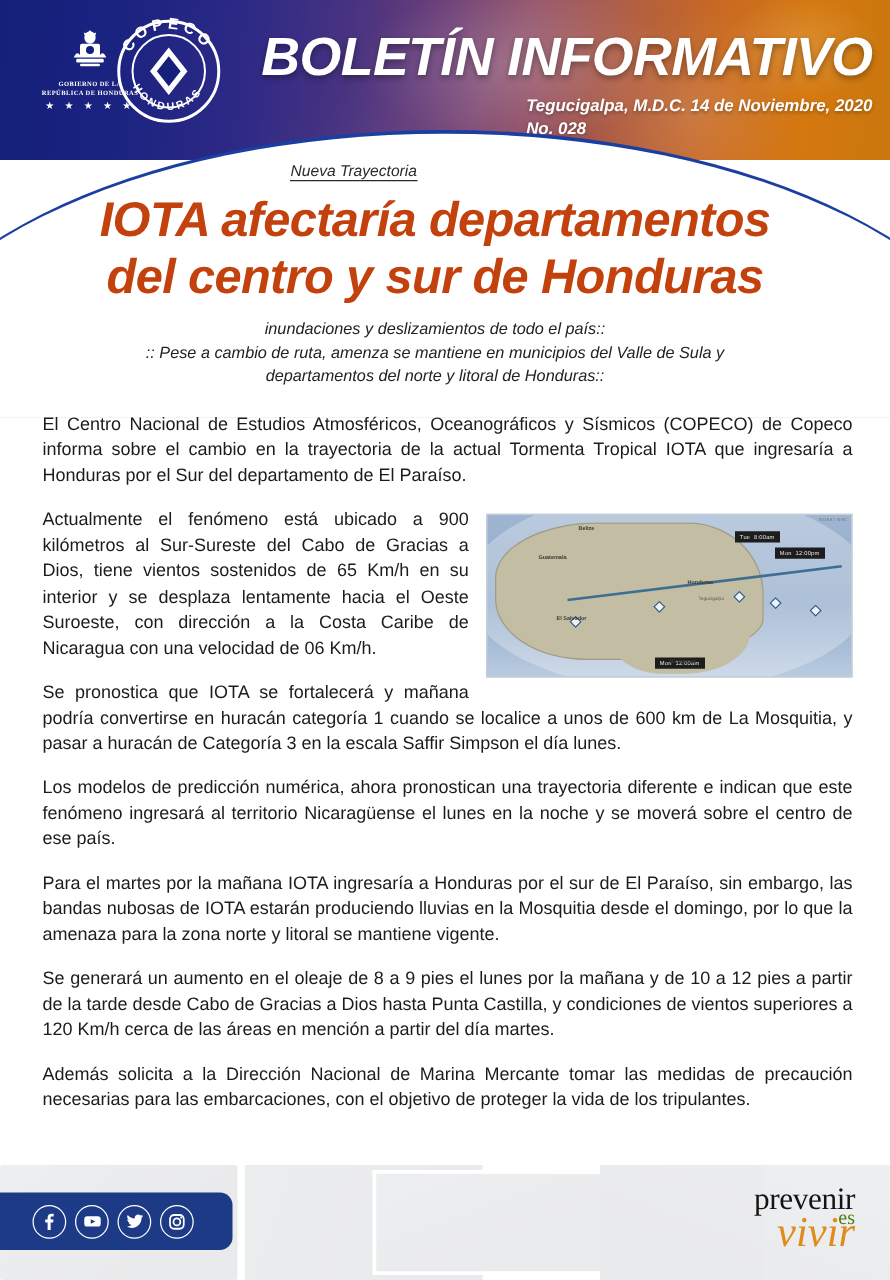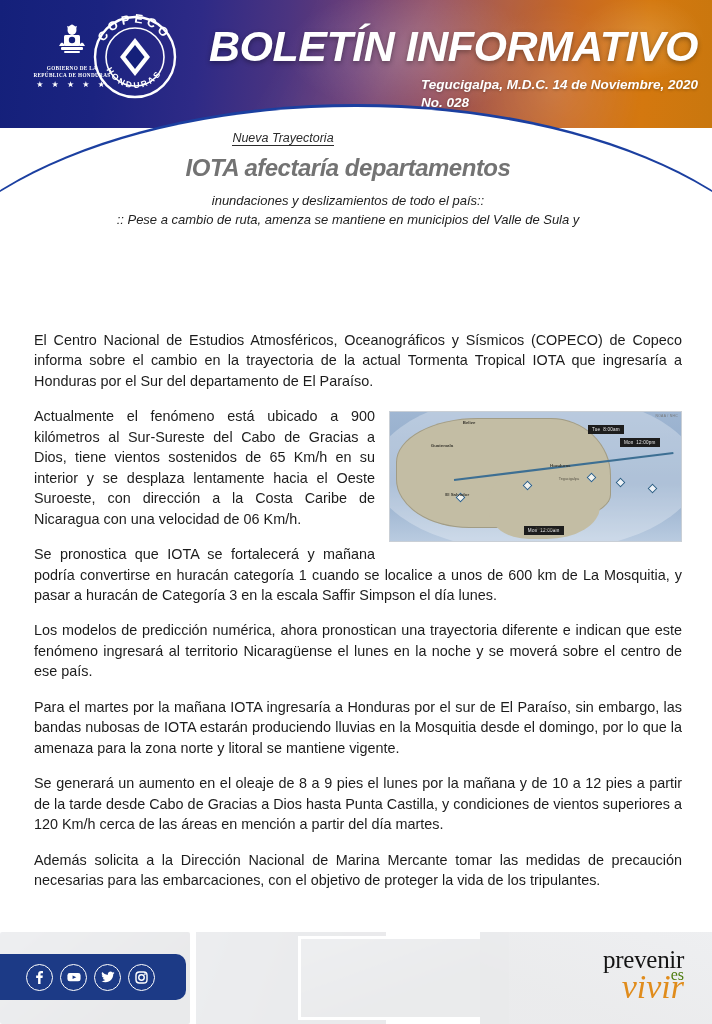--- a/index.html
+++ b/index.html
@@ -68,22 +68,22 @@
   }
 
   
   .titleblock { position:absolute; left:0; top:128px; width:696px; z-index:5; text-align:center; }
   .kicker {
     display:inline-block; font-size:12.5px; font-style:italic; color:#2b2b2b;
     border-bottom:1px solid #2b2b2b; padding-bottom:0px; margin-left:-130px;
   }
   .headline {
     margin-top:8px;
-    font-size:24px; font-weight:bold; font-style:italic;
-    color:#737373; line-height:1.16; letter-spacing:-.5px;
+    font-size:39px; font-weight:bold; font-style:italic;
+    color:#c2410c; line-height:1.16; letter-spacing:-.5px;
   }
   .standfirst {
     margin-top:10px; padding:0 24px;
     font-size:13px; font-style:italic; color:#222; line-height:1.45;
   }
 
   
   .body-wrap { position:absolute; left:34px; top:330px; width:648px; z-index:4; }
   p.para {
     font-size:14.4px; color:#1c1c1c; line-height:1.42;
@@ -204,24 +204,26 @@
     <span class="header-issue">No. 028</span>
   </div>
 </div>
 
 <div class="arc"></div>
 
 <div class="titleblock">
   <div class="kicker">Nueva Trayectoria</div>
   <div class="headline">
     <div>IOTA afectaría departamentos</div>
+    <div>del centro y sur de Honduras</div>
   </div>
   <div class="standfirst">
     <div>inundaciones y deslizamientos de todo el país::</div>
     <div>:: Pese a cambio de ruta, amenza se mantiene en municipios del Valle de Sula y</div>
+    <div>departamentos del norte y litoral de Honduras::</div>
   </div>
 </div>
 
 <div class="body-wrap">
 
   <p class="para">El Centro Nacional de Estudios Atmosféricos, Oceanográficos y Sísmicos (COPECO) de Copeco informa sobre el cambio en la trayectoria de la actual Tormenta Tropical IOTA que ingresaría a Honduras por el Sur del departamento de El Paraíso.</p>
 
   <div class="map">
     <div class="map-sea"></div>
     <div class="map-cone"></div>

